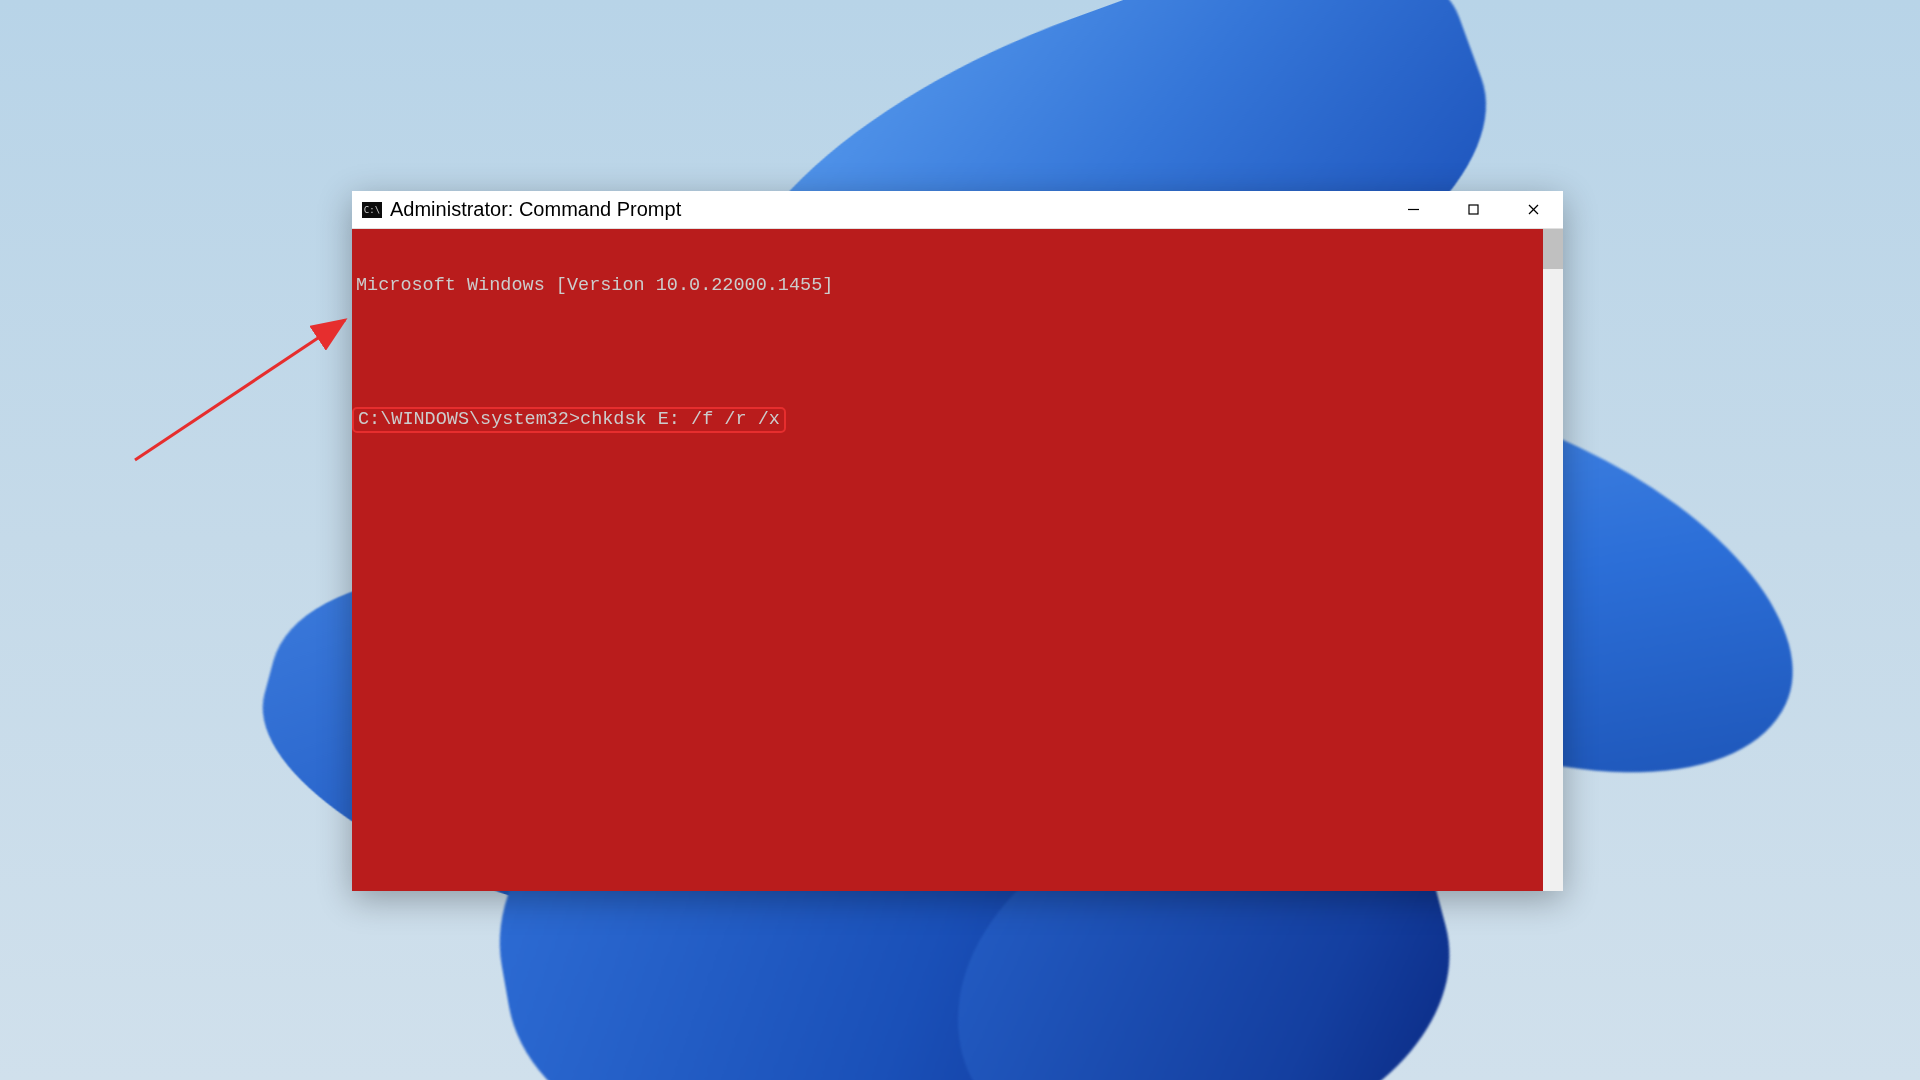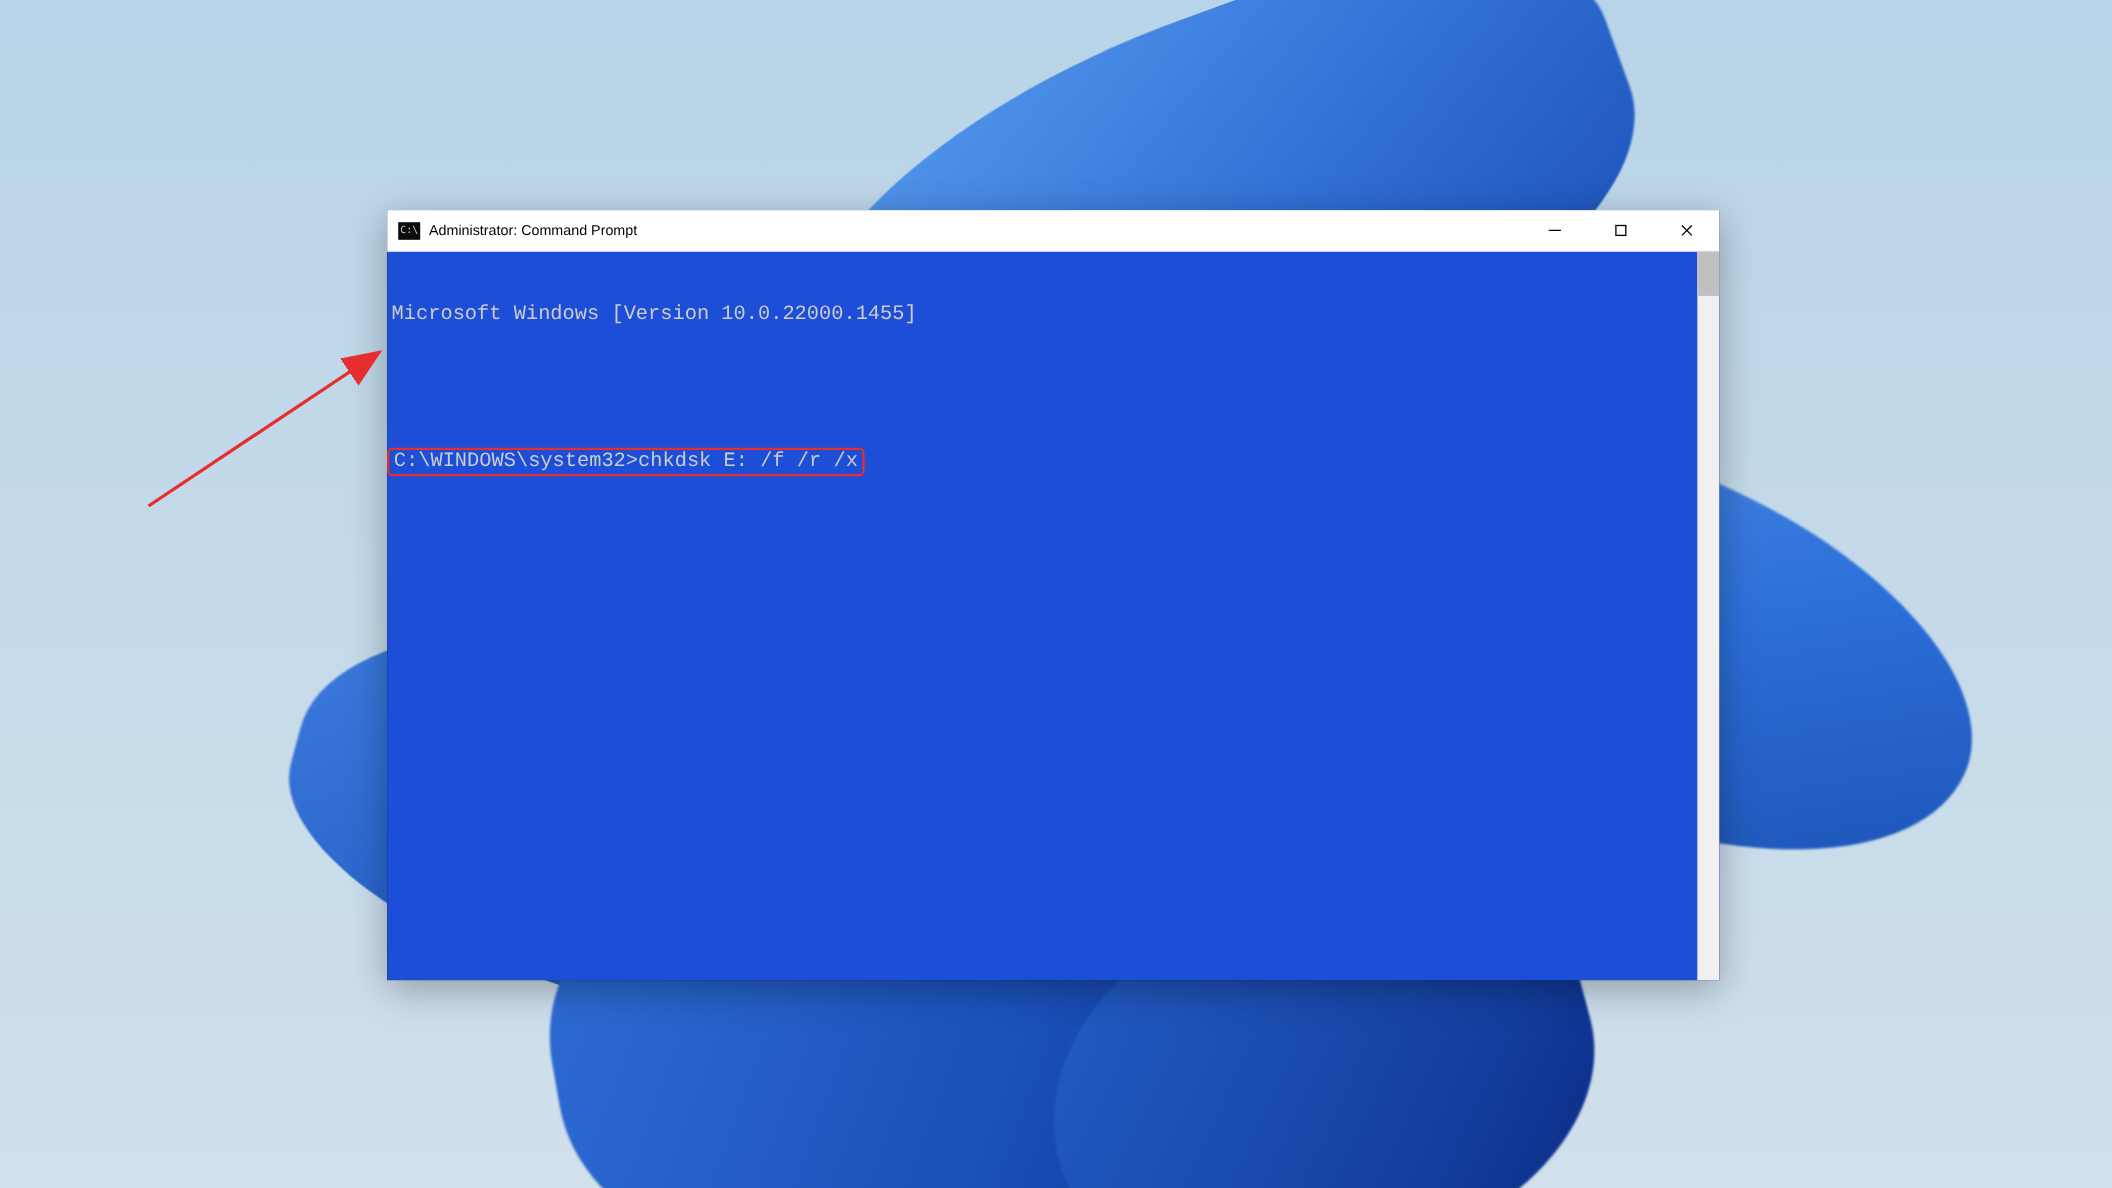--- a/index.html
+++ b/index.html
@@ -52,21 +52,21 @@
       background: #0c0c0c;
       display: flex;
       align-items: center;
       justify-content: center;
       font-size: 9px;
       color: #ccc;
       font-family: monospace;
     }
     .titlebar-text {
       flex: 1;
-      font-size: 13px;
+      font-size: 20px;
       color: #000;
       font-weight: 400;
     }
     .titlebar-buttons {
       display: flex;
       height: 100%;
     }
     .titlebar-btn {
       width: 60px;
       height: 100%;
@@ -74,21 +74,21 @@
       align-items: center;
       justify-content: center;
       cursor: pointer;
       color: #000;
     }
     .titlebar-btn svg { width: 13px; height: 13px; }
 
     .terminal-body {
       position: relative;
       height: calc(100% - 38px);
-      background: #1d4ed8;
+      background: #b91c1c;
       color: #cccccc;
       font-family: Consolas, "Courier New", monospace;
       font-size: 18.5px;
       line-height: 22px;
       padding: 2px 4px;
       white-space: pre;
     }
     .scrollbar-track {
       position: absolute;
       right: 0;

